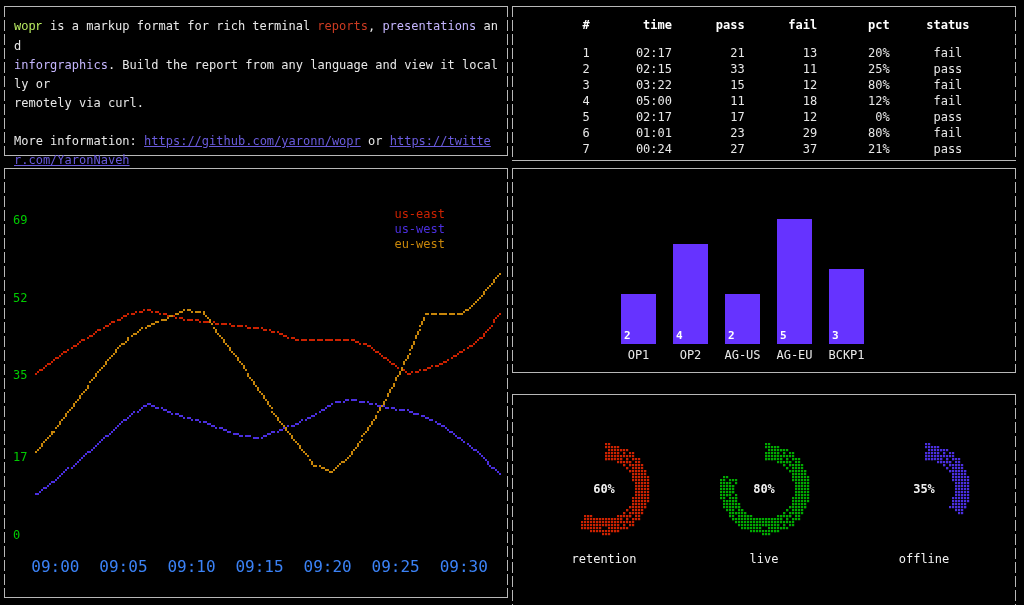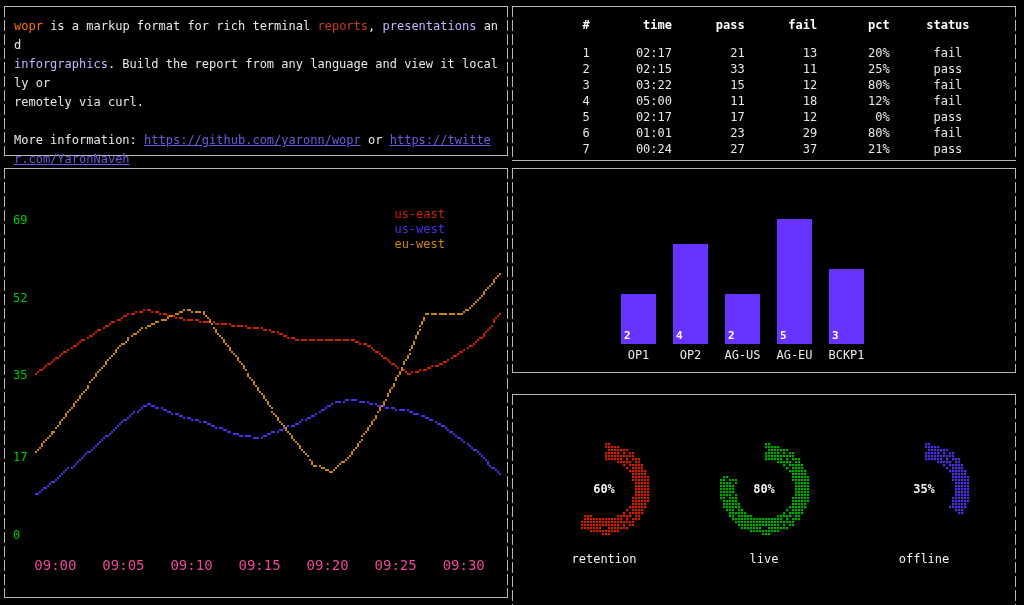--- a/index.html
+++ b/index.html
@@ -58,21 +58,21 @@
   }
   .intro-body {
     position: absolute;
     left: 10px; top: 11px; right: 6px;
     font-size: 12px;
     line-height: 19px;
     white-space: pre-wrap;
     word-break: break-all;
   }
   .intro-line { display: block; min-height: 19px; }
-  .c-green  { color: #f97316; }
+  .c-green  { color: #bef264; font-family: Liberation Mono, monospace; }
   .c-orange { color: #c4b5fd; }
   .c-red    { color: #cc3b22; }
   .c-white  { color: #e8e8e8; margin-top: 16px; }
   .c-link   { color: #6a5bdd; text-decoration: underline; }
   .c-key    { color: #19b6b6; text-decoration: underline; }
 
   
   #panel-table {
     left: 512px; top: 6px; width: 504px; height: 155px;
   }
@@ -128,22 +128,22 @@
   .lg-eu-west { color: #c8860a; }
   .ytick {
     position: absolute;
     left: 8px;
     font-size: 12px;
     color: #00cc00;
     transform: translateY(-50%);
   }
   .xtick {
     position: absolute;
-    font-size: 14px;
-    color: #ec4899;
+    font-size: 16px;
+    color: #3b82f6;
     transform: translateX(-50%);
   }
   .dotsvg { position: absolute; left: 0; top: 0; }
 
   
   #panel-bars {
     left: 512px; top: 168px; width: 504px; height: 205px;
   }
   .bar-stage {
     position: absolute;

